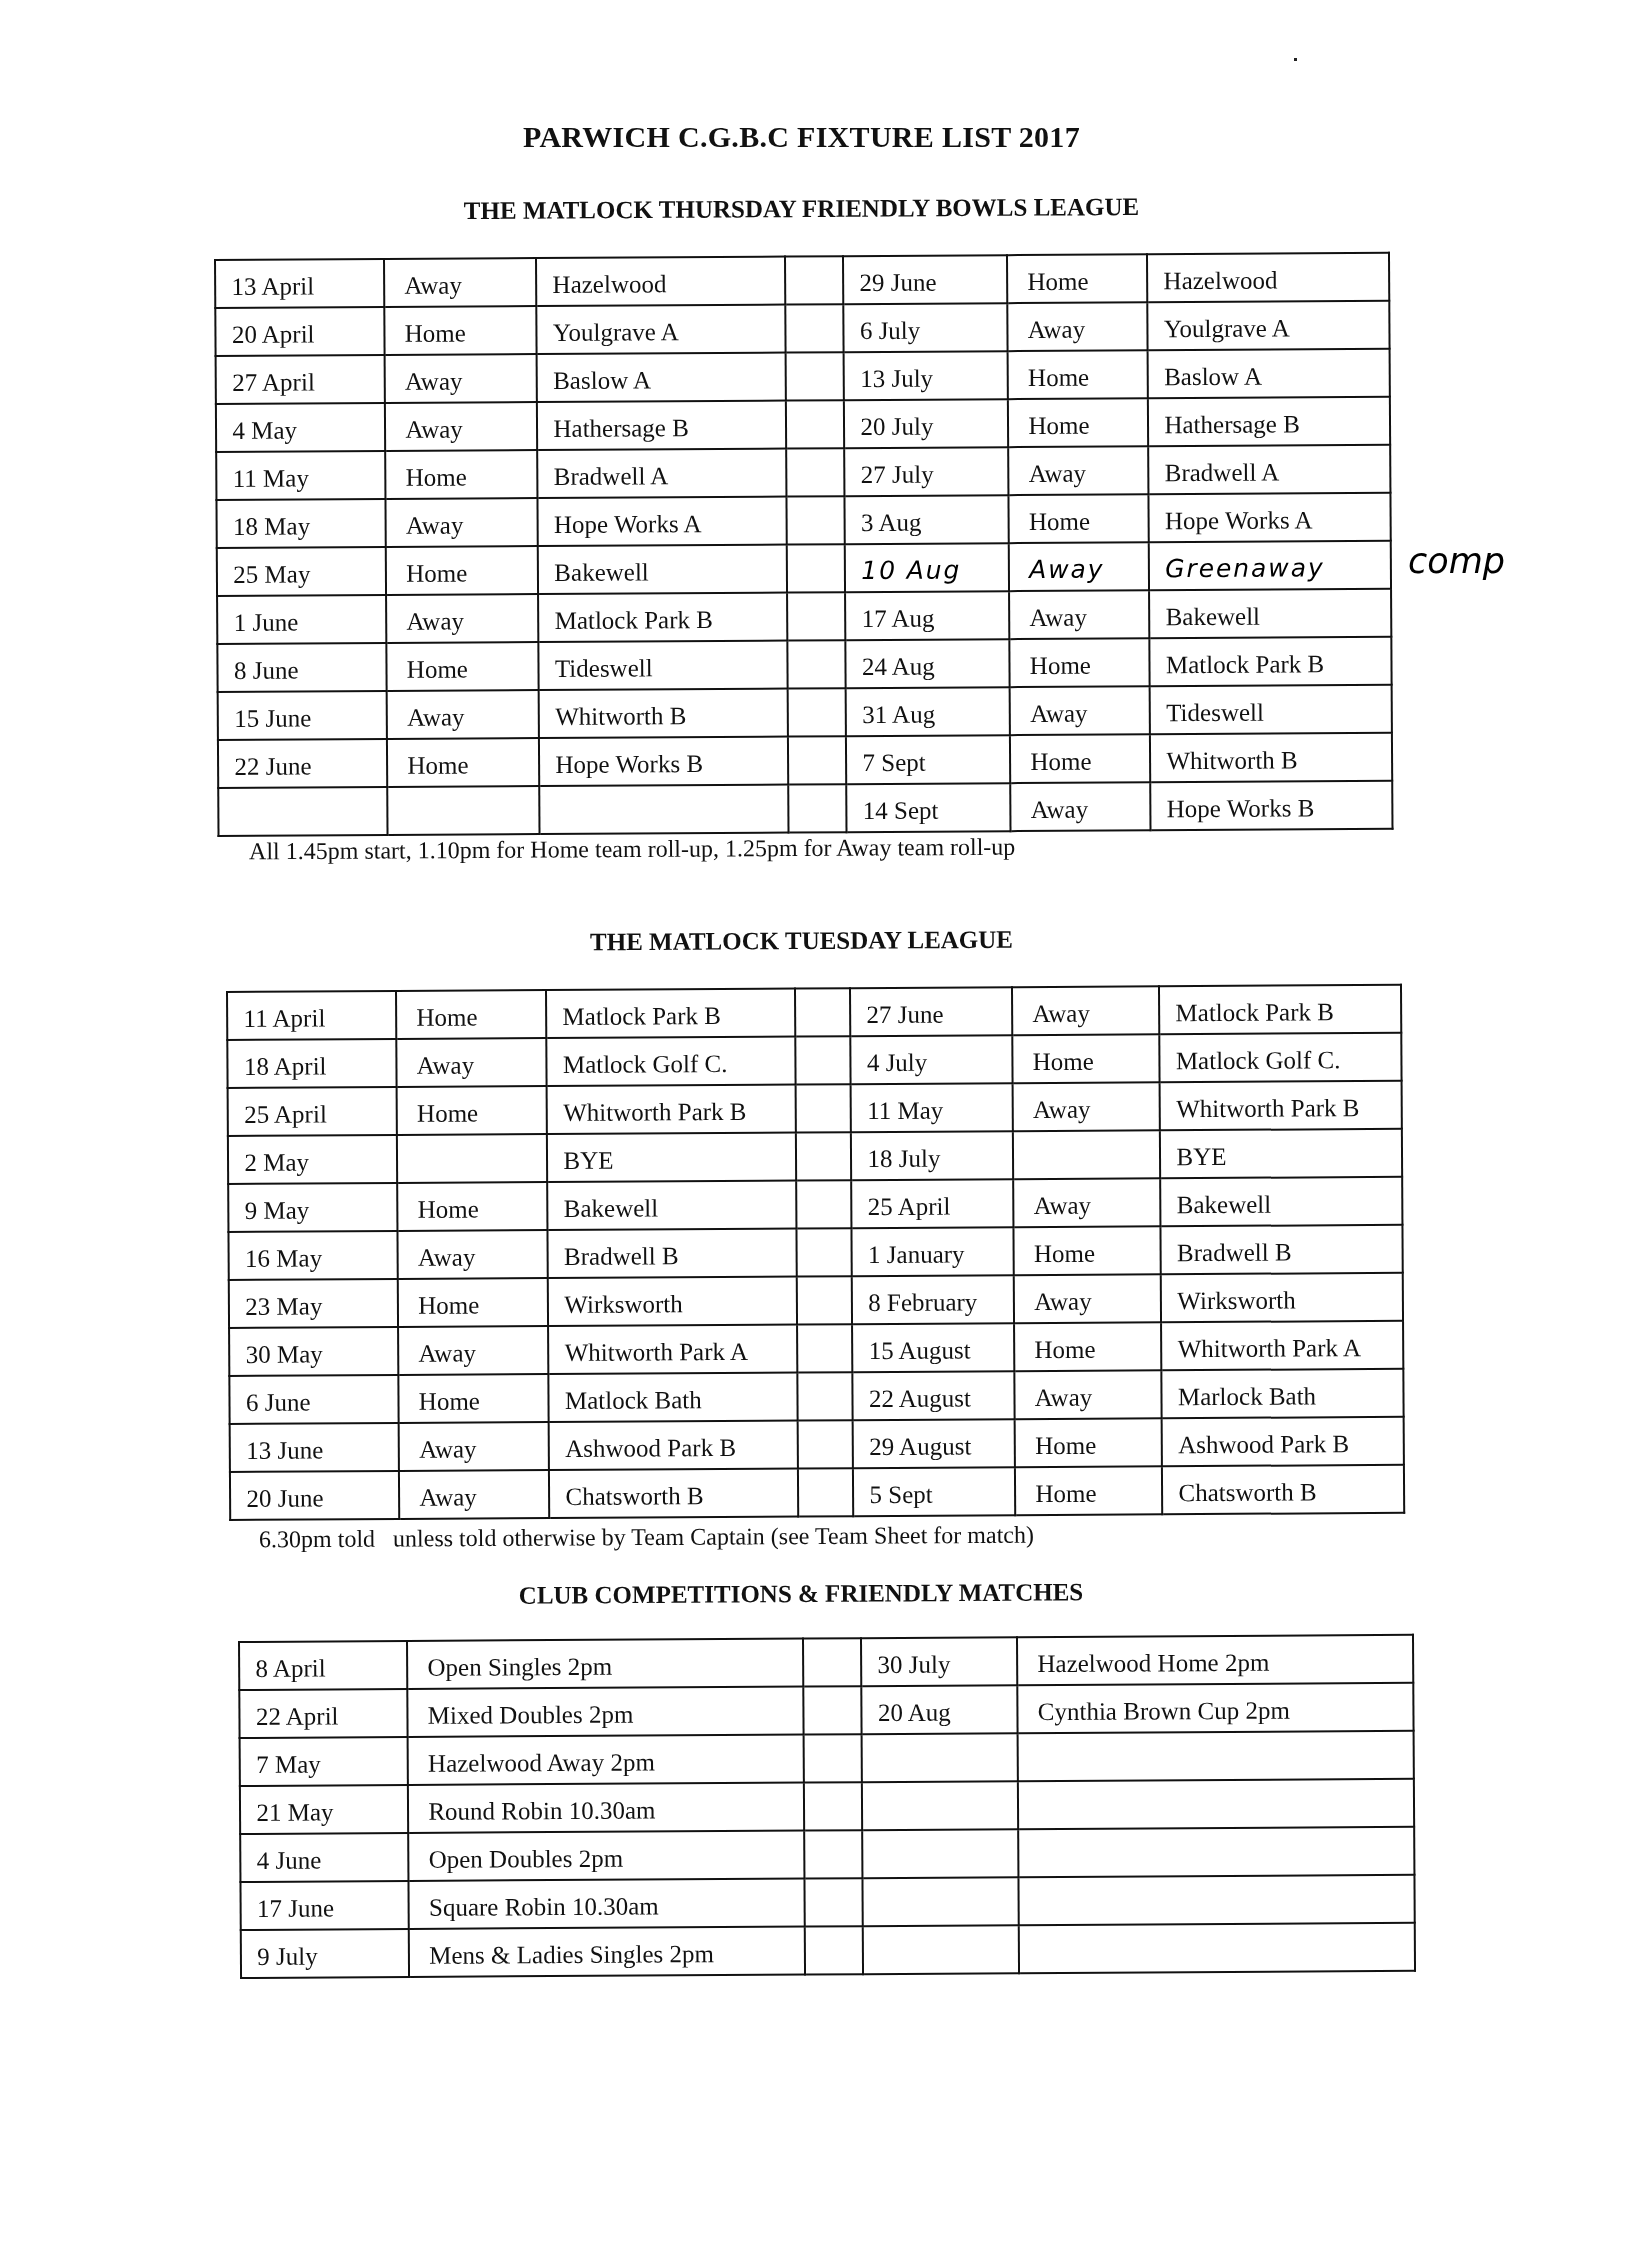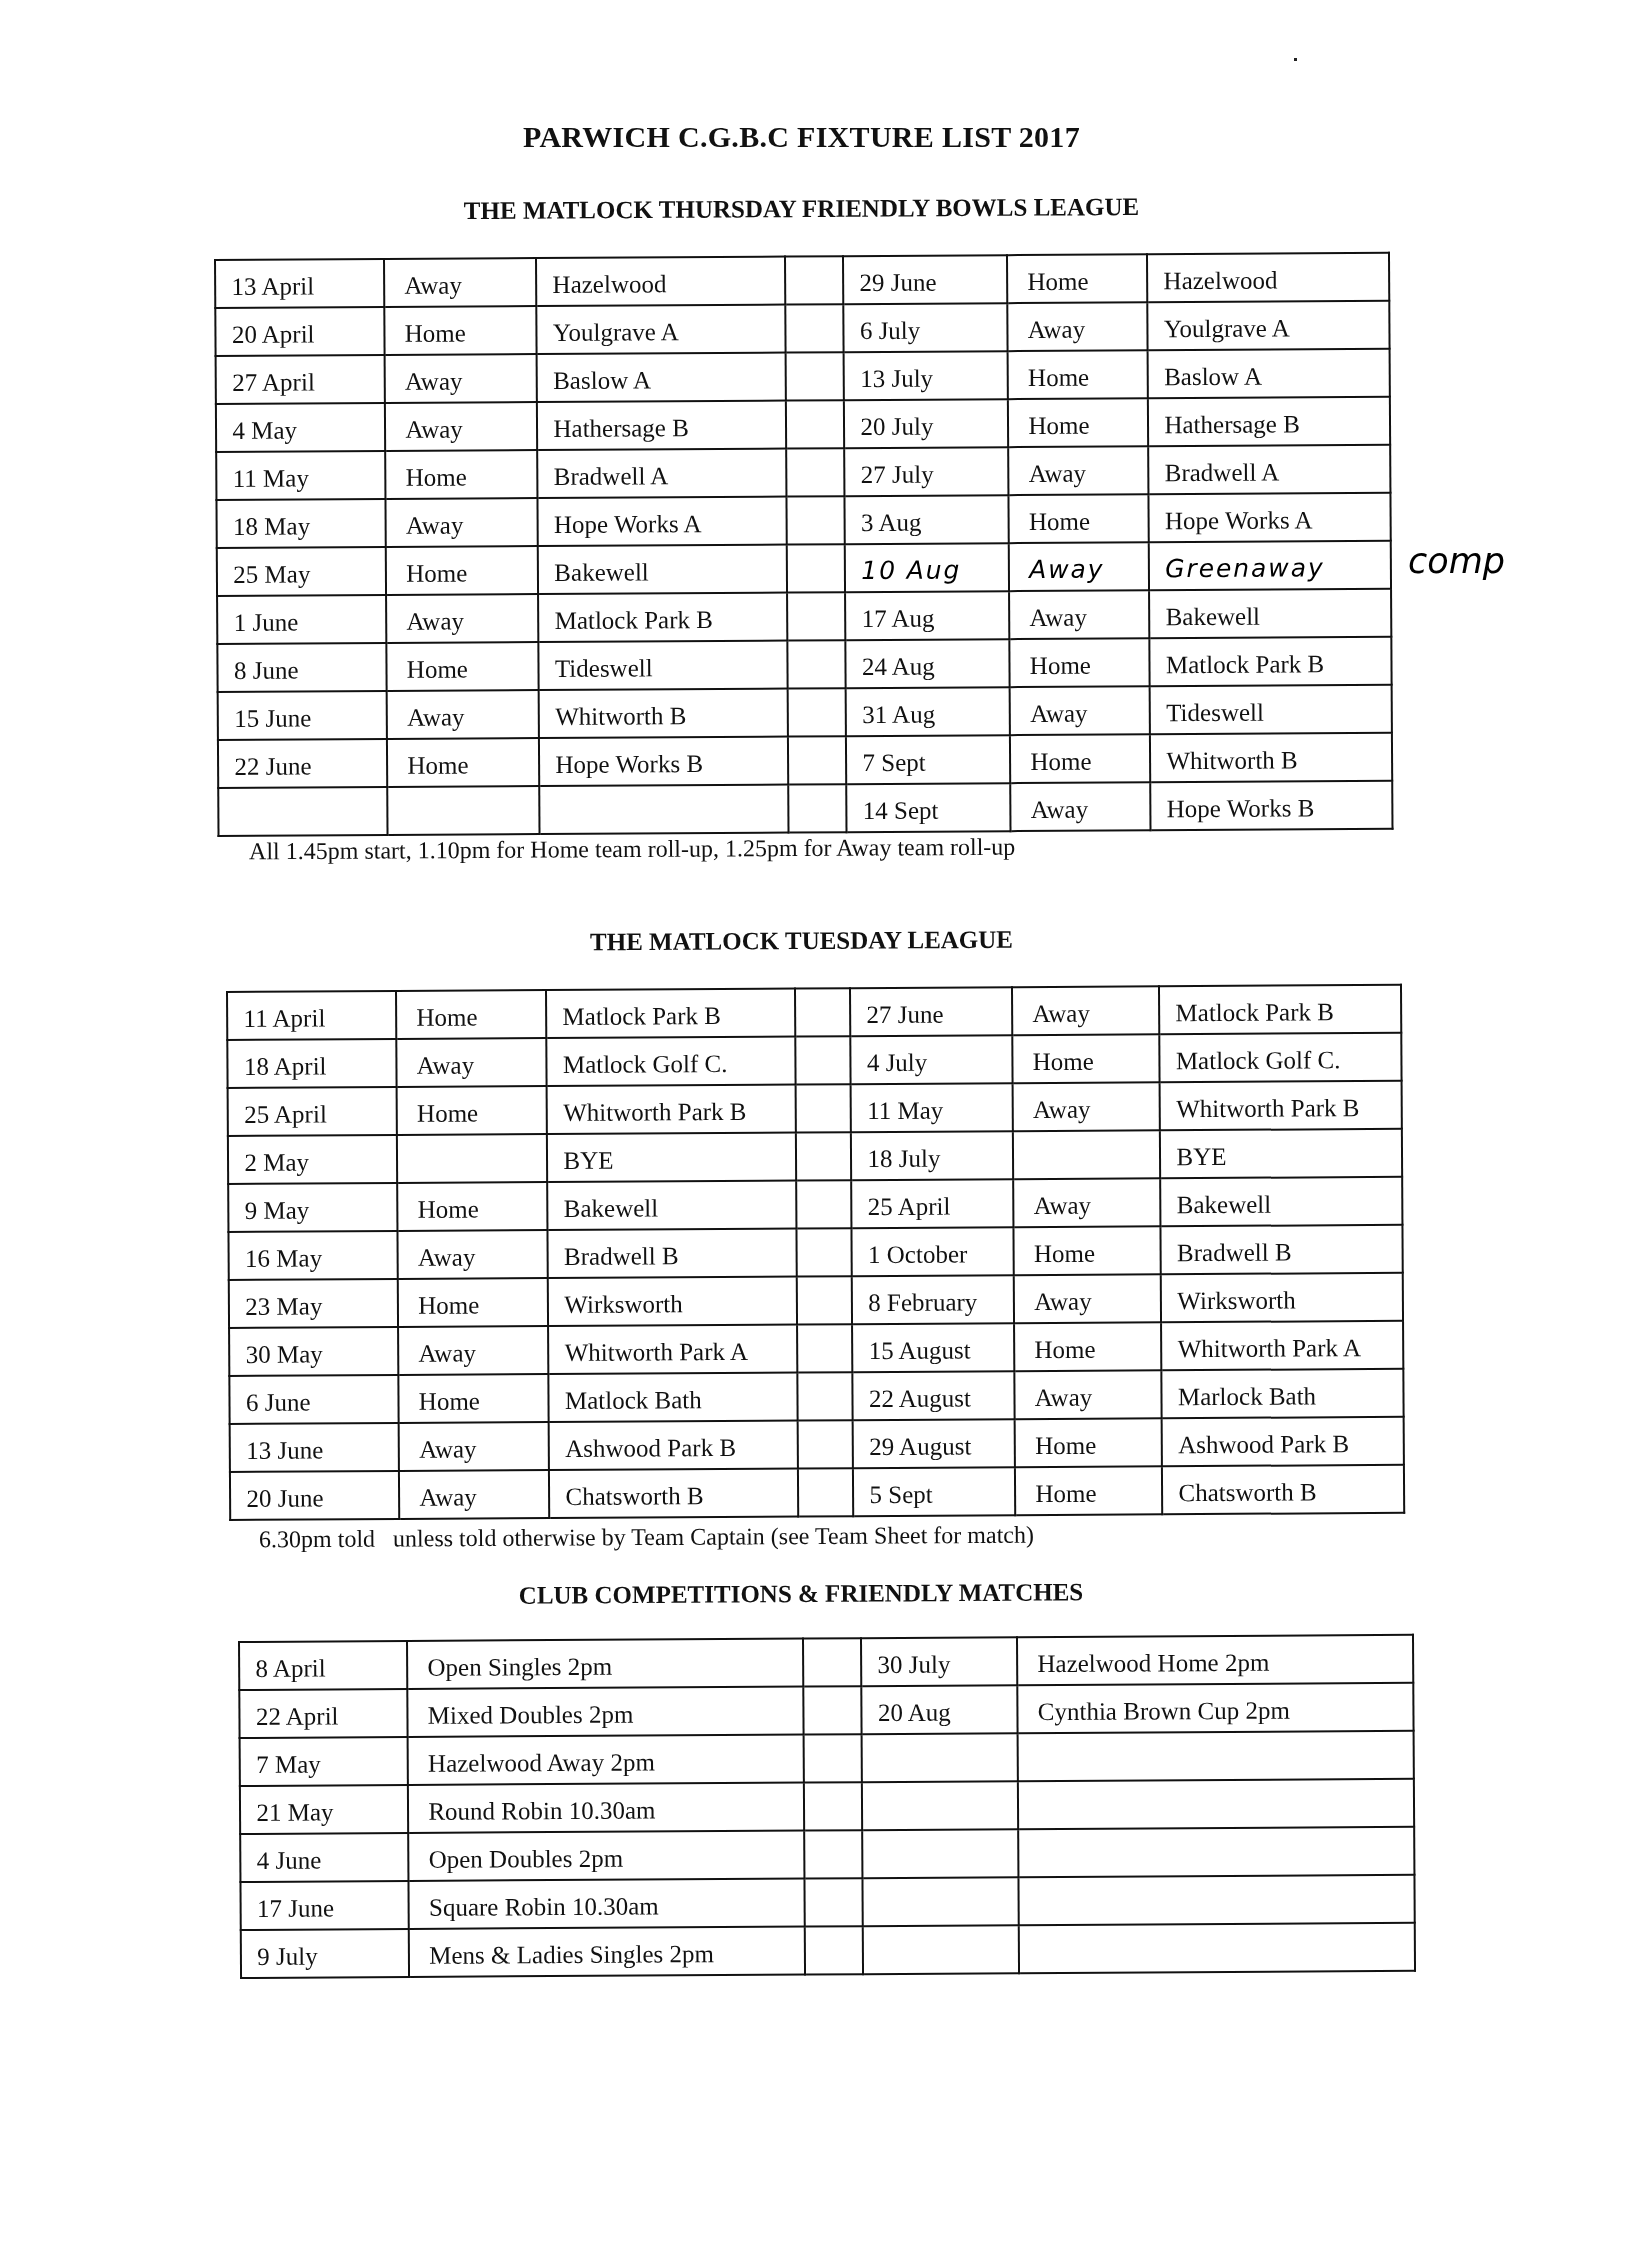--- a/index.html
+++ b/index.html
@@ -228,21 +228,21 @@
           <td class="gap"></td>
           <td>25 April</td>
           <td class="venue">Away</td>
           <td>Bakewell</td>
         </tr>
         <tr style="height: 48px;">
           <td>16 May</td>
           <td class="venue">Away</td>
           <td>Bradwell B</td>
           <td class="gap"></td>
-          <td>1 October</td>
+          <td>1 January</td>
           <td class="venue">Home</td>
           <td>Bradwell B</td>
         </tr>
         <tr style="height: 48px;">
           <td>23 May</td>
           <td class="venue">Home</td>
           <td>Wirksworth</td>
           <td class="gap"></td>
           <td>8 February</td>
           <td class="venue">Away</td>

